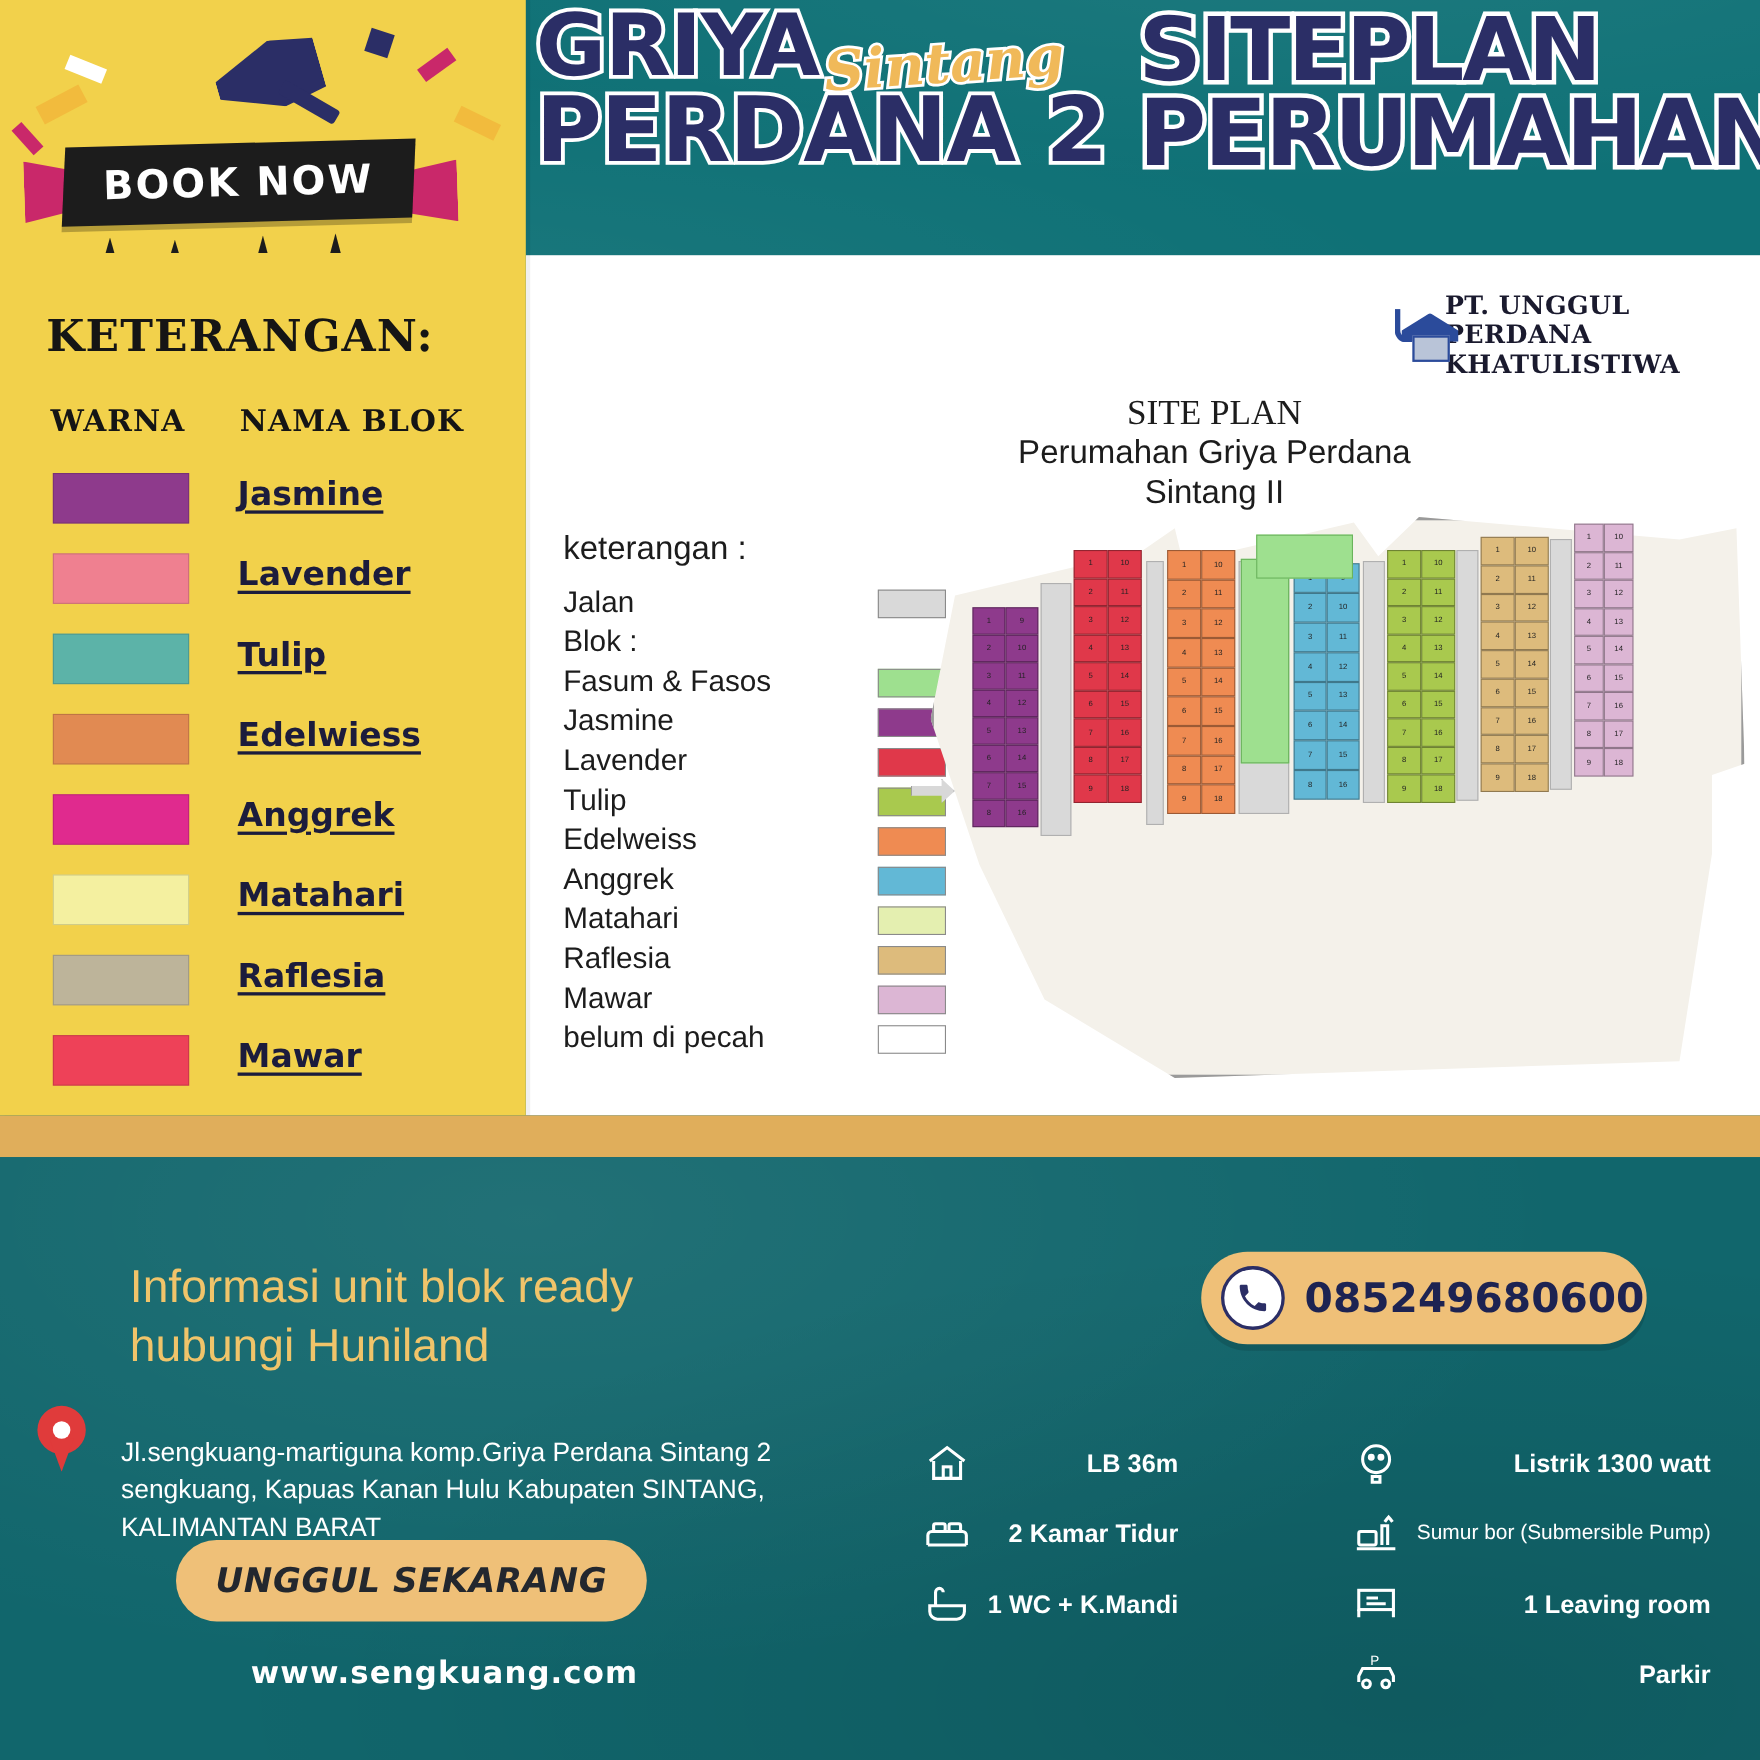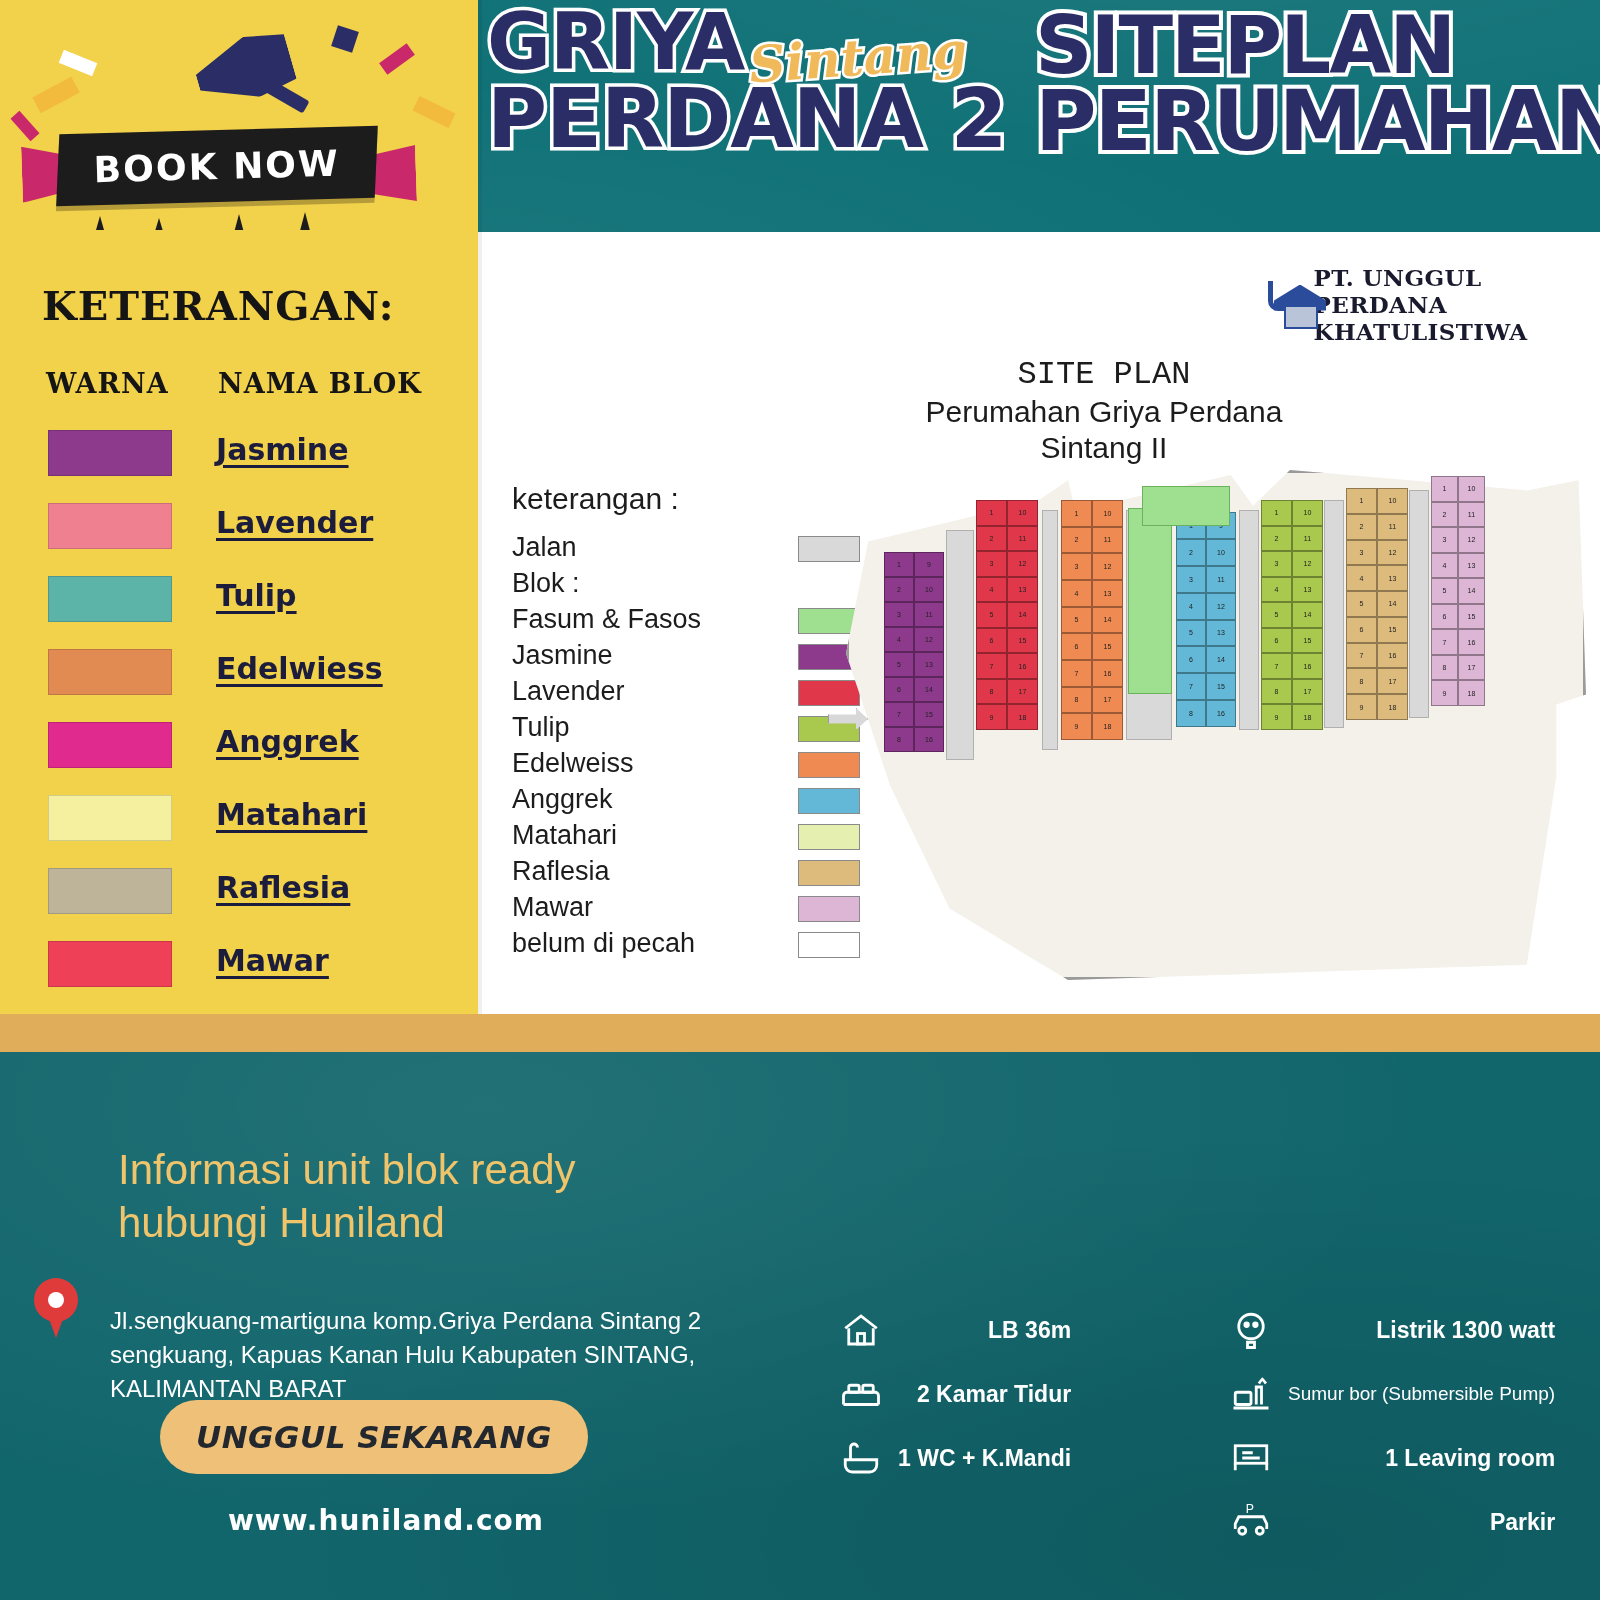--- a/index.html
+++ b/index.html
@@ -133,21 +133,21 @@
     border-bottom-left-radius:10px;
   }
   .company-name {
     font-family:"DejaVu Serif", serif; font-weight:700; font-size:23px;
     color:#1a1a2e; letter-spacing:.4px;
   }
   .plan-title {
     position:absolute; left:0; top:124px; width:1122px; text-align:center;
     padding-left: 130px;
   }
-  .plan-title .t1 { font-size:32px; color:#1c1c1c; font-family:Liberation Mono, monospace; }
+  .plan-title .t1 { font-size:32px; color:#1c1c1c; font-family:Liberation Serif, serif; }
   .plan-title .t2 { font-size:30px; color:#1c1c1c; margin-top:2px; }
   .plan-title .t3 { font-size:30px; color:#1c1c1c; margin-top:2px; }
   .plan-keterangan {
     position:absolute; left:34px; top:250px;
     font-size:30px; color:#1c1c1c;
   }
   .plan-legend { position:absolute; left:34px; top:300px; width:330px; }
   .plan-legend-row { position:relative; height:36px; }
   .plan-legend-row .lbl { font-size:27px; color:#1c1c1c; }
   .plan-legend-row .sw {
@@ -551,22 +551,30 @@
     <div class="pin">
       <div class="head"></div>
         <div class="tip"></div>
         <div class="dot"></div>
     </div>
     <div class="addr">Jl.sengkuang-martiguna komp.Griya Perdana Sintang 2 sengkuang, Kapuas Kanan Hulu Kabupaten SINTANG, KALIMANTAN BARAT</div>
 
     <div class="cta">
       <span>UNGGUL SEKARANG</span>
     </div>
-    <div class="web">www.huniland.com</div>
-
+    <div class="web">www.sengkuang.com</div>
+
+    <div class="phone-pill">
+      <div class="phone-circle">
+        <svg viewBox="0 0 24 24">
+            <path d="M6.6 10.8c1.4 2.8 3.8 5.2 6.6 6.6l2.2-2.2c.3-.3.7-.4 1-.2 1.2.4 2.4.6 3.6.6.6 0 1 .4 1 1V20c0 .6-.4 1-1 1C10.6 21 3 13.4 3 4c0-.6.4-1 1-1h3.4c.6 0 1 .4 1 1 0 1.3.2 2.5.6 3.6.1.4 0 .8-.2 1l-2.2 2.2z"></path>
+          </svg>
+      </div>
+      <div class="phone-num">085249680600</div>
+    </div>
 
     <div class="specs-col specs-left" id="specs-left">
         <div class="spec-row">
           <div class="spec-icon"><svg viewBox="0 0 24 24" fill="none" stroke="#fff" stroke-width="1.6">
               <path d="M3 11 12 4l9 7"></path>
               <path d="M5 11v9h14v-9"></path>
               <rect x="10" y="14" width="4" height="6"></rect>
             </svg></div>
           <div class="spec-text bold">LB 36m</div>
         </div>

